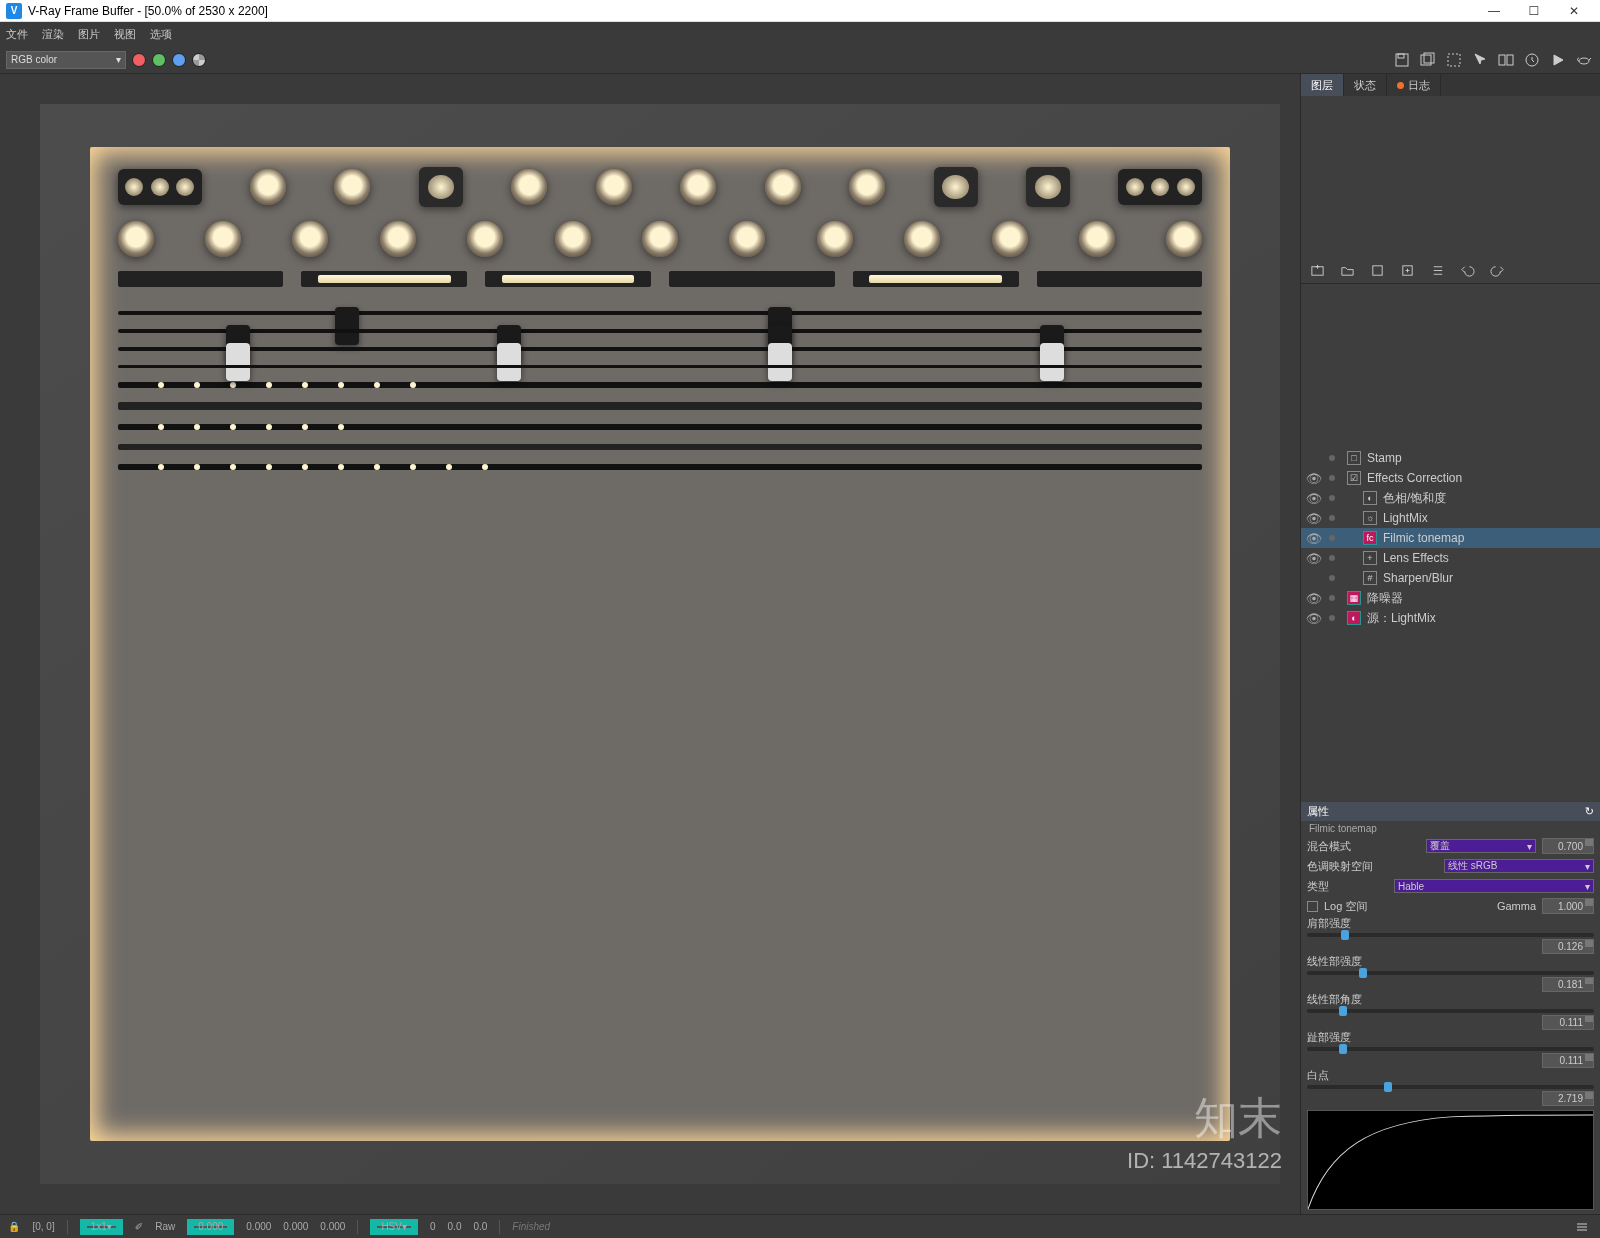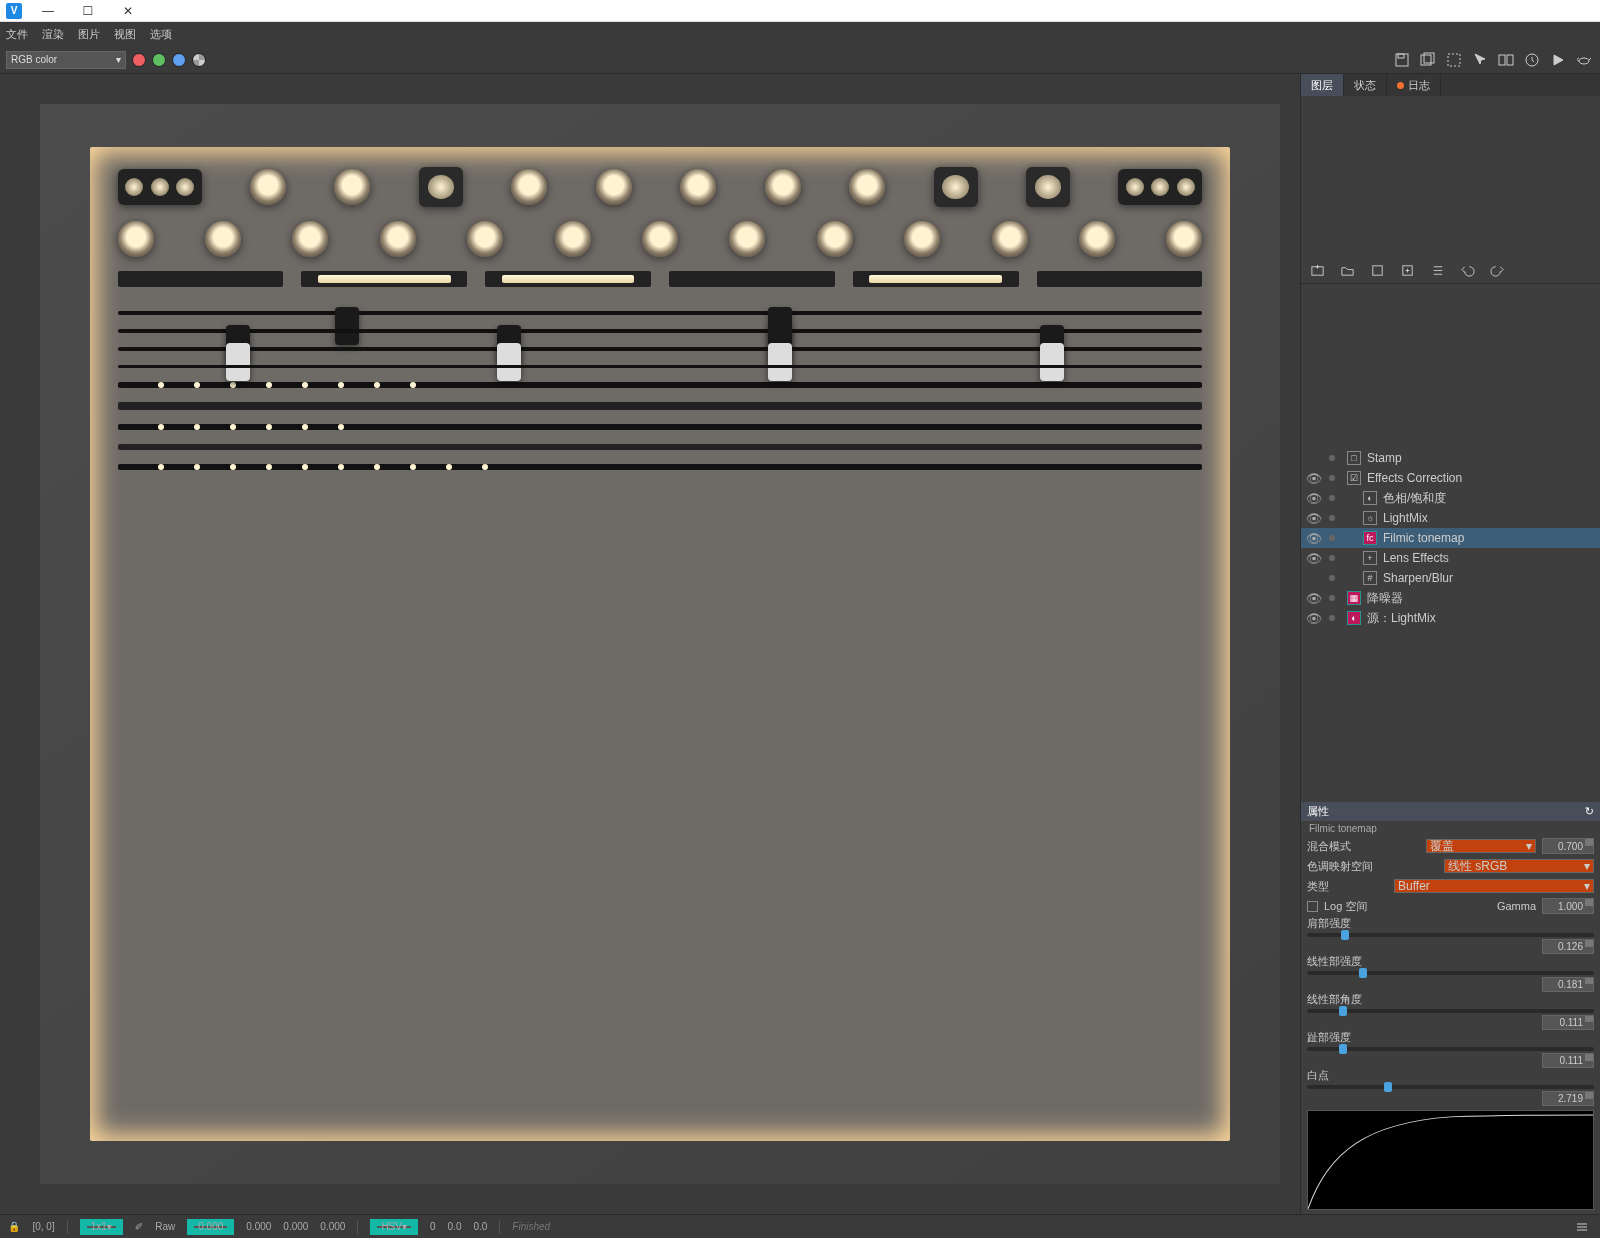--- a/index.html
+++ b/index.html
@@ -55,21 +55,21 @@
   .layer .dot { width: 6px; height: 6px; border-radius: 50%; background: #666; }
   .layer .ind { display: inline-block; }
   .layer .ico { width: 14px; height: 14px; border: 1px solid #888; font-size: 9px; display: inline-flex; align-items: center; justify-content: center; }
   .layer .ico.teal { background: #be185d; border-color: #2a938e; color: #fff; }
   .layer .txt { font-size: 12px; }
   .props { margin-top: 10px; }
   .props-hdr { background: #474d59; color: #fff; padding: 2px 6px; font-size: 11px; display: flex; justify-content: space-between; align-items: center; }
   .props-sub { padding: 2px 8px; color: #aaa; font-size: 10px; }
   .prop-row { display: flex; align-items: center; padding: 2px 6px; gap: 6px; height: 20px; }
   .prop-row .lbl { flex: 1; font-size: 11px; }
-  .prop-row .sel { width: 110px; height: 14px; background: #c2410c; border: 1px solid #666; font-size: 12px; padding: 0 3px; display: flex; align-items: center; justify-content: space-between; }
+  .prop-row .sel { width: 110px; height: 14px; background: #4c1d95; border: 1px solid #666; font-size: 10px; padding: 0 3px; display: flex; align-items: center; justify-content: space-between; }
   .prop-row .spin { width: 52px; height: 16px; background: #555; border: 1px solid #666; font-size: 10px; display: flex; align-items: center; justify-content: flex-end; padding: 0 10px 0 3px; position: relative; }
   .prop-row .spin::after { content: ''; position: absolute; right: 0; top: 0; bottom: 0; width: 8px; background: linear-gradient(#777 0 50%, #555 0); }
   .slider { height: 4px; background: #2a2a2a; margin: 2px 6px; position: relative; border-radius: 2px; }
   .slider .thumb { position: absolute; top: -3px; width: 8px; height: 10px; background: #4aa3df; border-radius: 2px; }
   .slider-val { display: flex; justify-content: flex-end; padding: 0 6px; }
   .slider-val .spin { width: 52px; height: 15px; background: #555; border: 1px solid #666; font-size: 10px; display: flex; align-items: center; justify-content: flex-end; padding: 0 10px 0 3px; position: relative; }
   .slider-val .spin::after { content: ''; position: absolute; right: 0; top: 0; bottom: 0; width: 8px; background: linear-gradient(#777 0 50%, #555 0); }
   .slider-lbl { padding: 0 6px; font-size: 11px; color: #ccc; }
   .curve-box { margin: 4px 6px; height: 100px; background: #000; border: 1px solid #555; position: relative; }
   .curve-box svg { width: 100%; height: 100%; }
@@ -79,20 +79,21 @@
   .statusbar .right-icon { margin-left: auto; }
   .chk { width: 11px; height: 11px; border: 1px solid #888; display: inline-block; }
 </style>
 </head>
 <body>
 
 <div class="window">
 
   <div class="titlebar">
     <span class="logo">V</span>
+    <span class="title">V-Ray Frame Buffer - [50.0% of 2530 x 2200]</span>
     <span class="winbtn">—</span>
     <span class="winbtn">☐</span>
     <span class="winbtn">✕</span>
   </div>
 
   <div class="menubar">
     <span>文件</span>
     <span>渲染</span>
     <span>图片</span>
     <span>视图</span>
@@ -269,20 +270,24 @@
                 <span class="d"></span>
                 <span class="d"></span>
                 <span class="d"></span>
                 <span class="d"></span>
                 <span class="d"></span>
                 <span class="d"></span>
               </div>
             </div>
         </div>
       </div>
+      <div class="watermark">
+        <div>知末</div>
+        <div class="idline">ID: 1142743122</div>
+      </div>
     </div>
 
     <div class="side">
       <div class="side-tabs">
         <div class="tab active">
             <span>图层</span>
           </div>
         <div class="tab">
             <span>状态</span>
           </div>
@@ -415,21 +420,21 @@
         <div class="prop-row">
           <span class="lbl">色调映射空间</span>
           <div class="sel" style="width:150px">
               <span>线性 sRGB</span>
               <span>▾</span>
             </div>
         </div>
         <div class="prop-row">
           <span class="lbl">类型</span>
           <div class="sel" style="width:200px">
-              <span>Buffer</span>
+              <span>Hable</span>
               <span>▾</span>
             </div>
         </div>
         <div class="prop-row">
           <span class="chk"></span>
           <span class="lbl">Log 空间</span>
           <span>Gamma</span>
           <div class="spin">1.000</div>
         </div>
 

